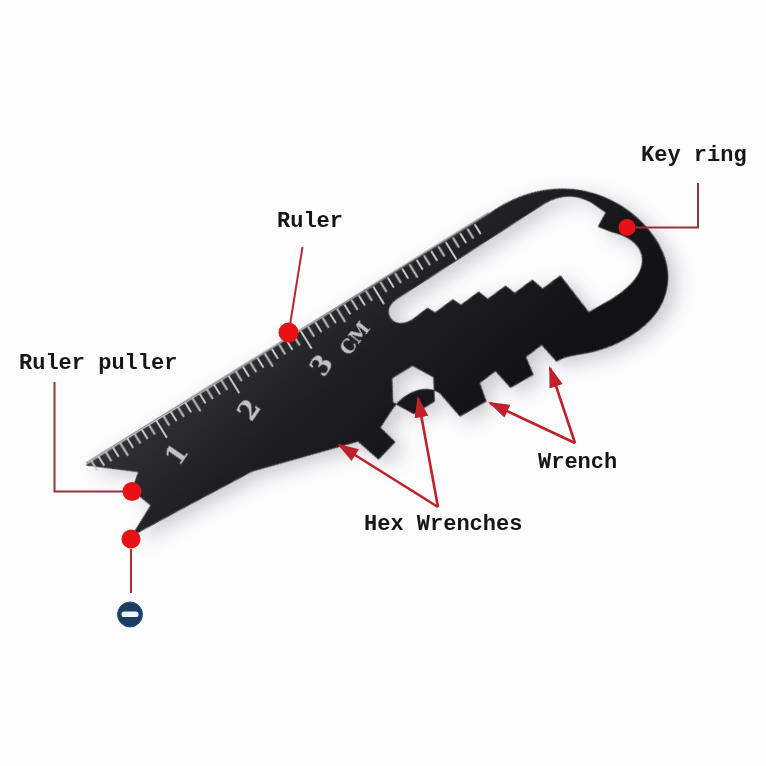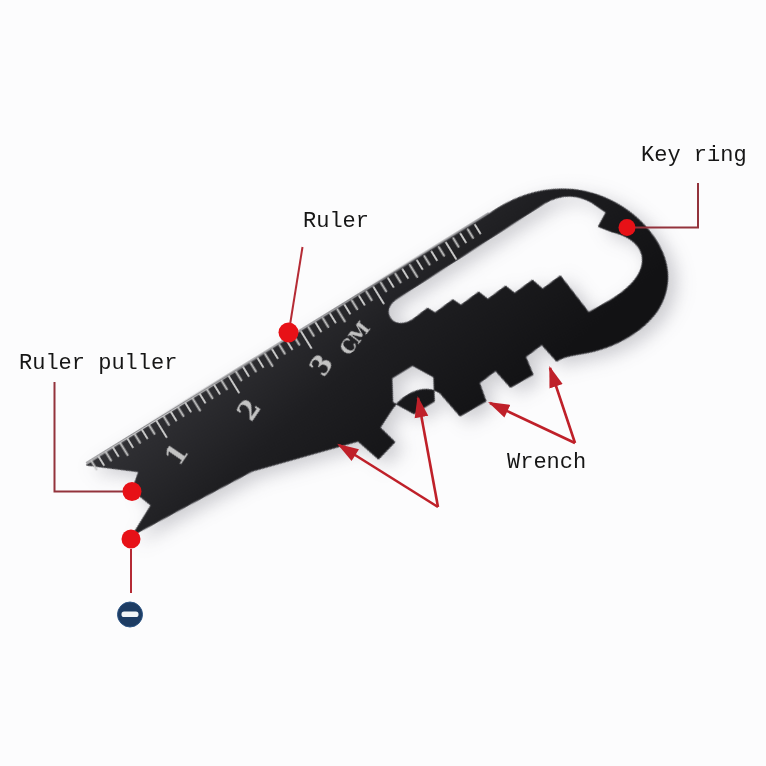--- a/index.html
+++ b/index.html
@@ -7,30 +7,30 @@
     position:relative;
     width:766px;height:766px;
     background:#fcfcfd;
     overflow:hidden;
     font-family:"Liberation Mono","DejaVu Sans Mono",monospace;
   }
   .stage svg{position:absolute;left:0;top:0;}
   .callout{
     position:absolute;
     font-size:22px;
-    font-weight:400;
+    font-weight:700;
     line-height:22px;
     color:#161616;
     white-space:nowrap;
     letter-spacing:0px;
   }
   #lbl-key-ring{left:641px;top:145px;}
-  #lbl-ruler{left:277px;top:211px;margin-left:26px;}
+  #lbl-ruler{left:277px;top:211px;}
   #lbl-nail-puller{left:19px;top:353px;}
-  #lbl-wrench{left:507px;top:452px;}
+  #lbl-wrench{left:538px;top:452px;}
   #lbl-hex-wrenches{left:364px;top:514px;}
   .tool-shadow{filter:drop-shadow(4px 9px 9px rgba(55,55,70,0.25));}
   #ruler-ticks line{stroke:#c6c6c6;stroke-width:2;stroke-linecap:round;}
   .ruler-num{
     font-family:"DejaVu Serif","Liberation Serif",serif;
     fill:#c3c3c3;font-size:27px;font-weight:700;
   }
   .ruler-unit{
     font-family:"DejaVu Serif","Liberation Serif",serif;
     fill:#c3c3c3;font-size:19px;font-weight:700;
@@ -170,13 +170,14 @@
         <circle cx="130" cy="614.5" r="12.5" fill="#1d3c63" stroke="#2c5585" stroke-width="1"></circle>
         <rect x="121.5" y="611.5" width="17" height="5.6" rx="2.6" fill="#f2f5f7"></rect>
       </g>
     </g>
   </svg>
 
   <div class="callout" id="lbl-key-ring">Key ring</div>
   <div class="callout" id="lbl-ruler">Ruler</div>
   <div class="callout" id="lbl-nail-puller">Ruler puller</div>
   <div class="callout" id="lbl-wrench">Wrench</div>
+  <div class="callout" id="lbl-hex-wrenches">Hex Wrenches</div>
 </div>
 
 </body></html>

